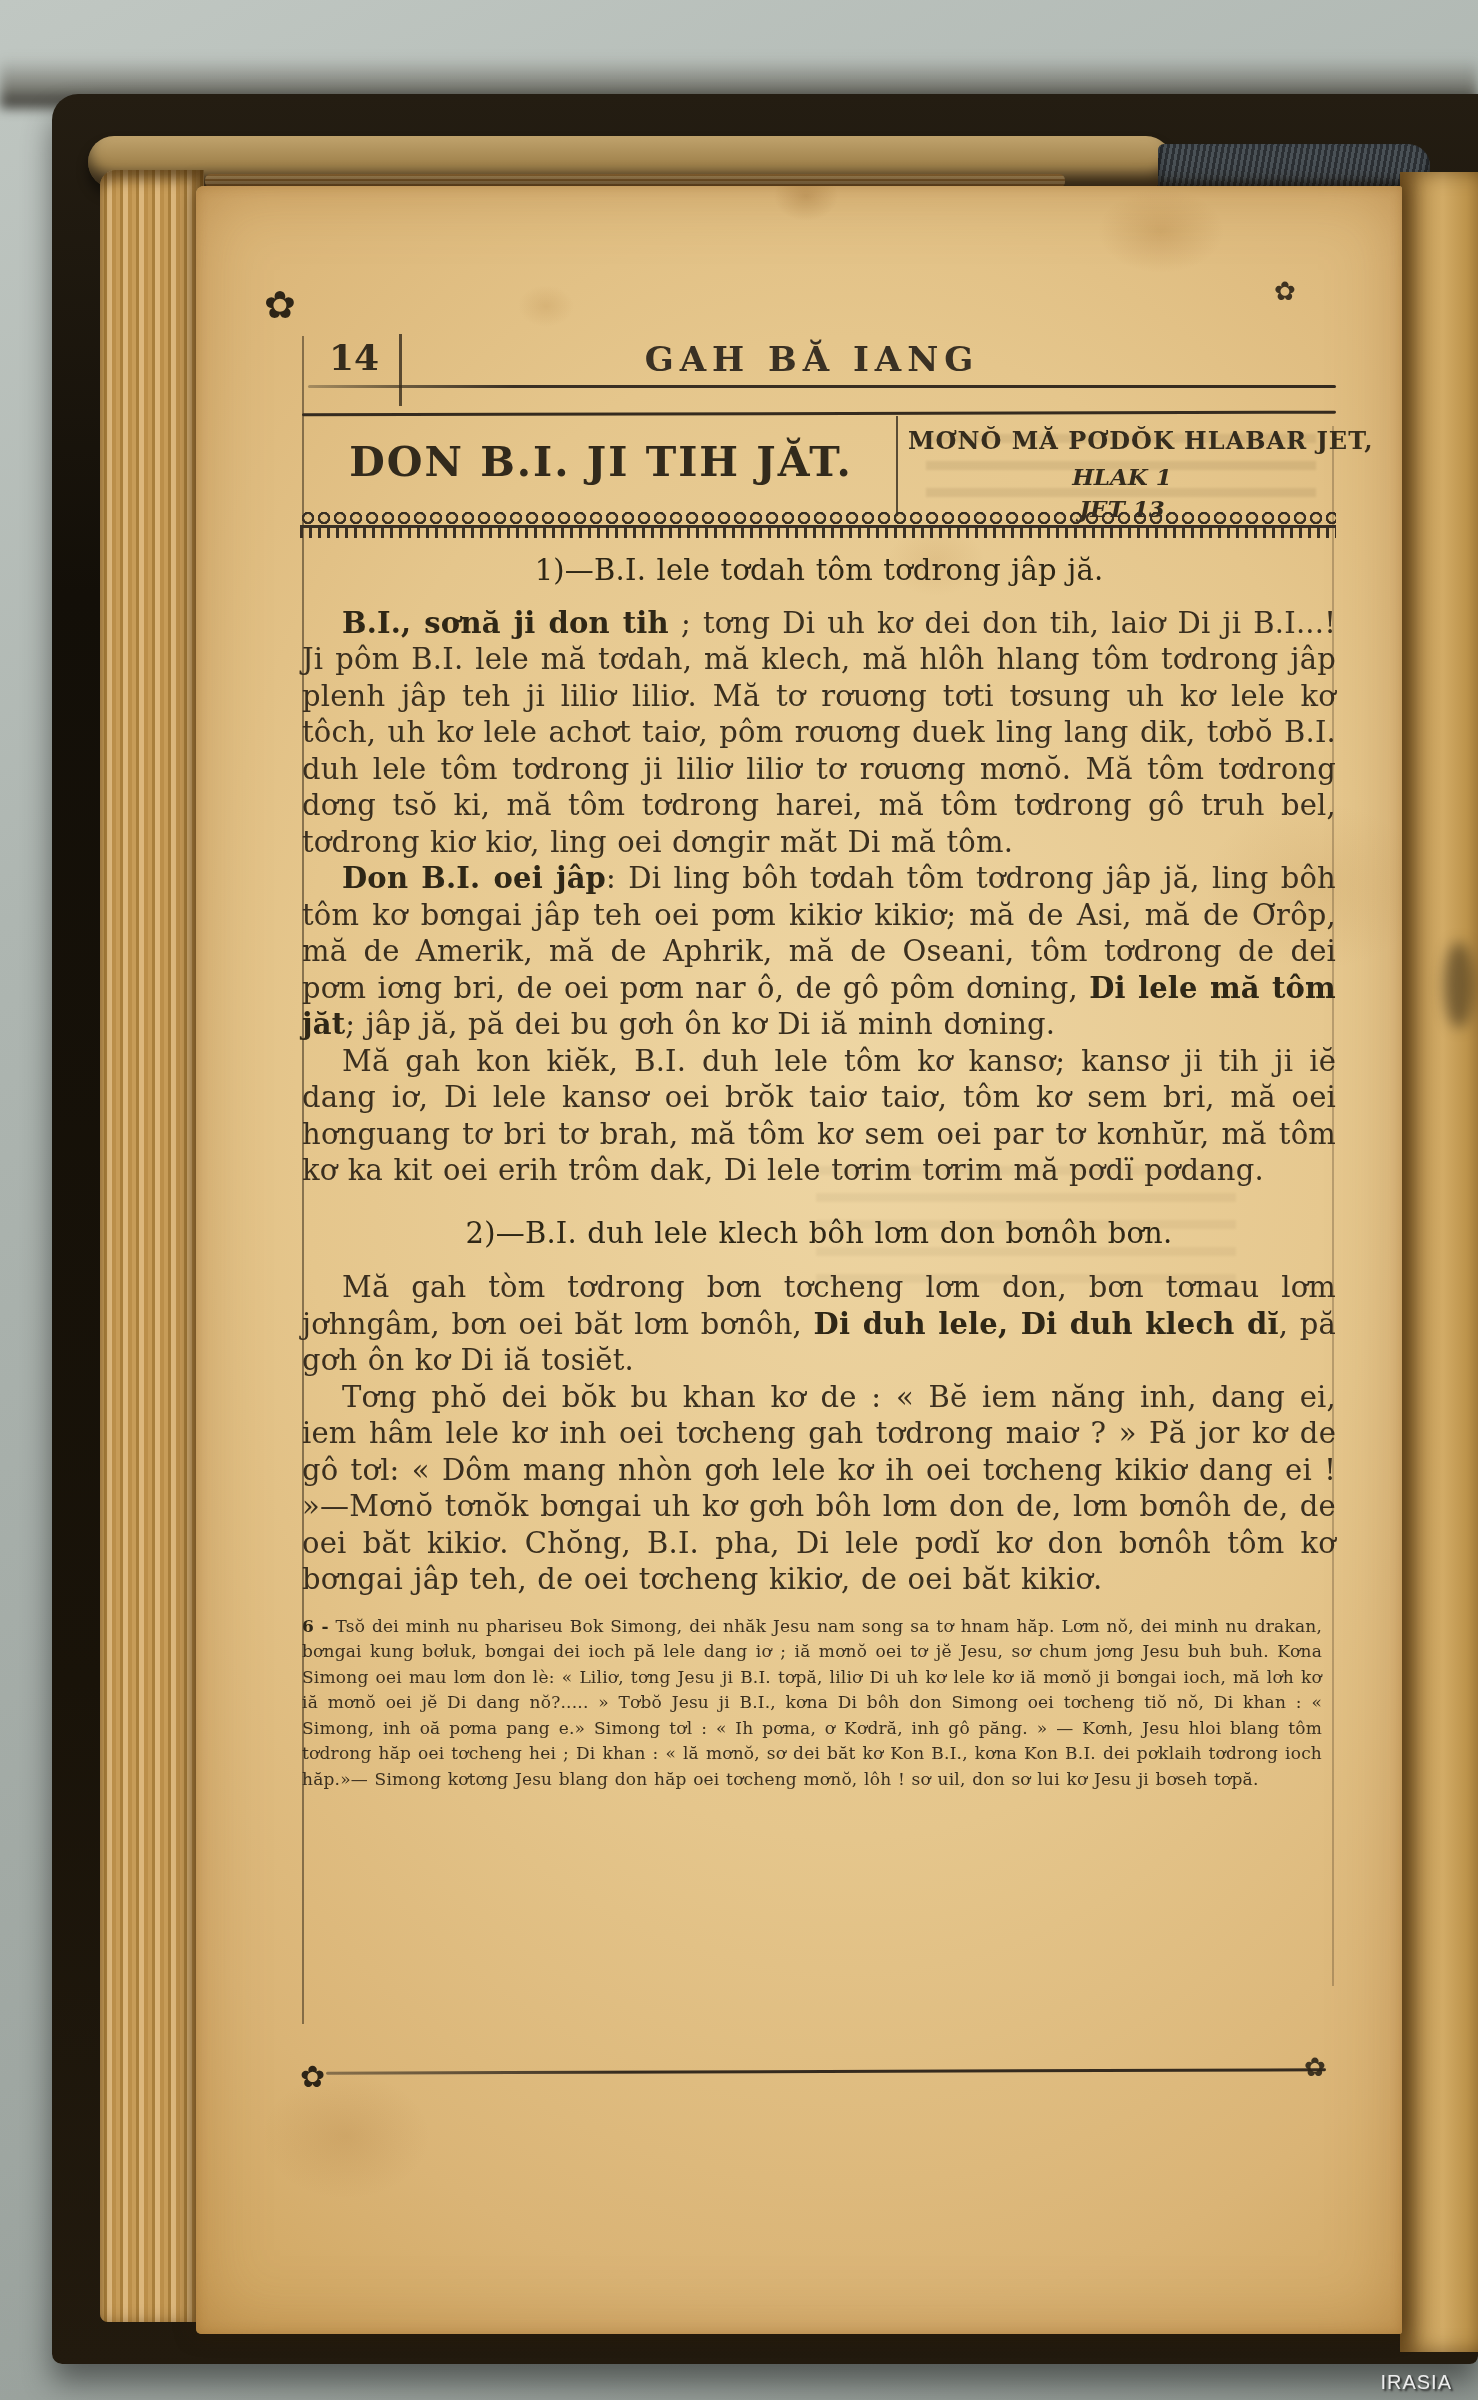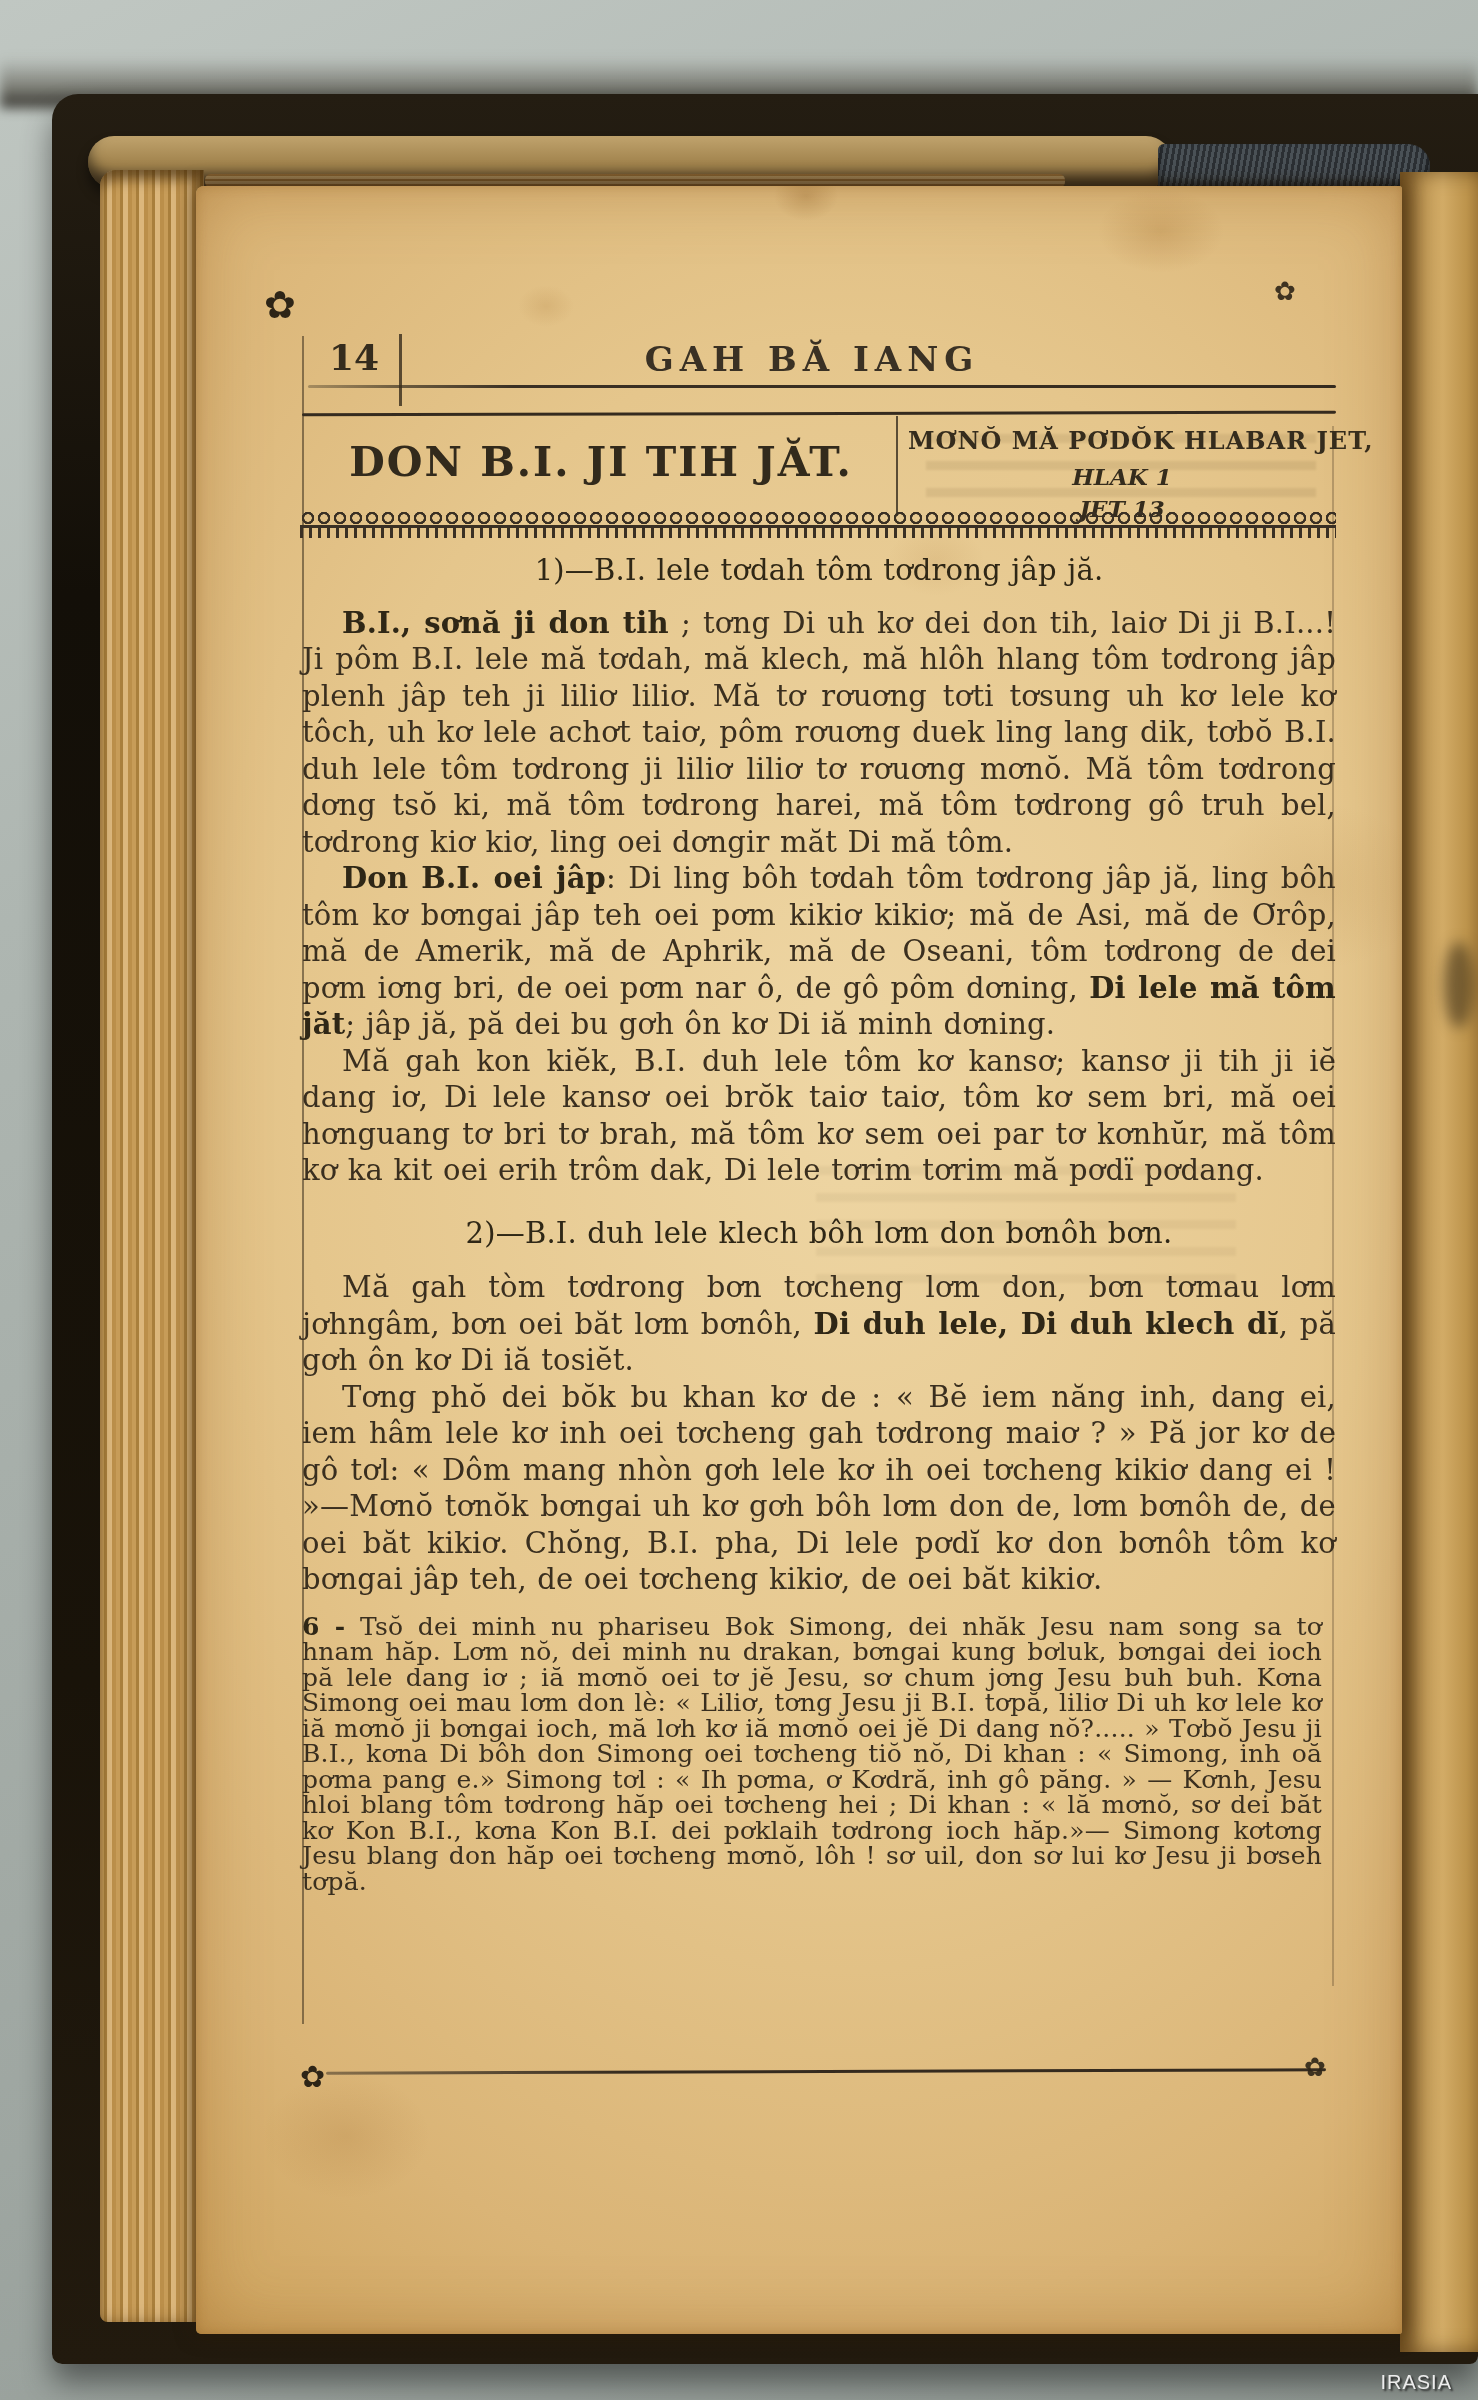--- a/index.html
+++ b/index.html
@@ -96,21 +96,21 @@
     background: repeating-linear-gradient(90deg,#3a3024 0 3px, transparent 3px 9px);
     background-size:9px 9px; }
 
   .body-text { position:absolute; left:106px; top:366px; width:1034px;
     font-size:29px; line-height:36.5px; text-align:justify; color:#3a2f1f;
     letter-spacing:.2px; word-spacing:1px; }
   .sec { margin:0 0 16px 0; font-size:29px; font-weight:400; text-align:center; color:#332a1b; }
   .sec2 { margin:26px 0 18px 0; }
   .para { margin:0; text-indent:40px; }
   .para b, .sec, .footnote b { color:#2f2716; }
-  .footnote { margin:16px 14px 0 0; text-indent:0; font-size:25px; line-height:25.5px;
+  .footnote { margin:16px 14px 0 0; text-indent:0; font-size:17px; line-height:25.5px;
     text-align:justify; }
 
   .bottom-rule { position:absolute; left:130px; top:1884px; width:1000px; height:3px;
     background: linear-gradient(90deg, rgba(53,43,31,.5), #352b1f 30%, #352b1f 100%);
     transform: rotate(-0.2deg); border-radius:2px; }
 
   .watermark { position:absolute; right:26px; bottom:6px;
     font-family:"Liberation Sans","DejaVu Sans",sans-serif; font-size:20px; letter-spacing:1px;
     color:#ececec; text-shadow:2px 2px 2px rgba(15,15,15,.75);text-align:center; }
 </style>

